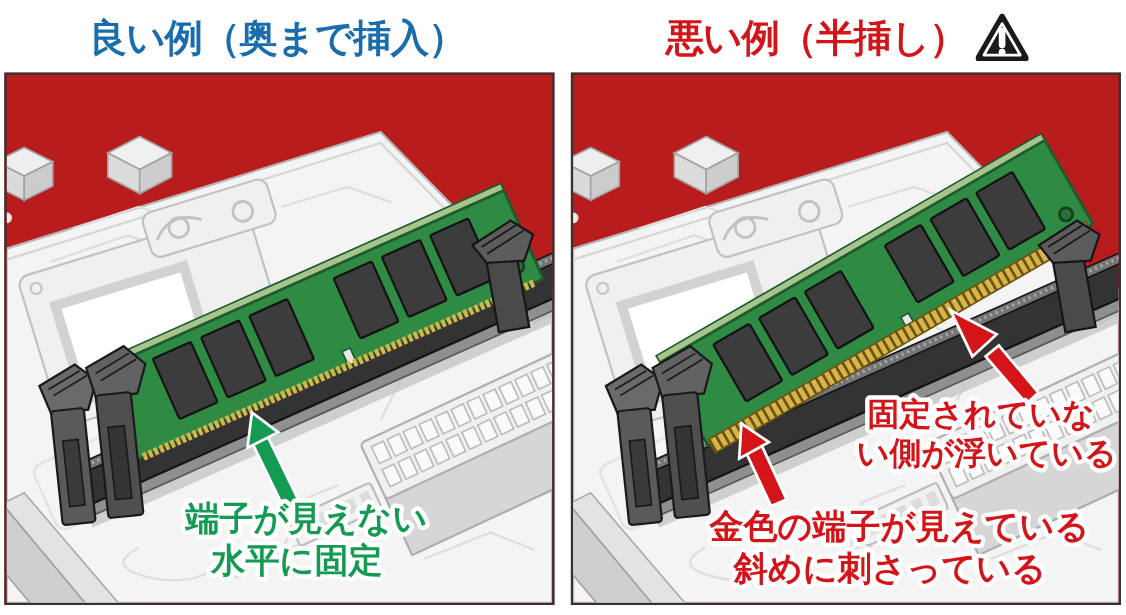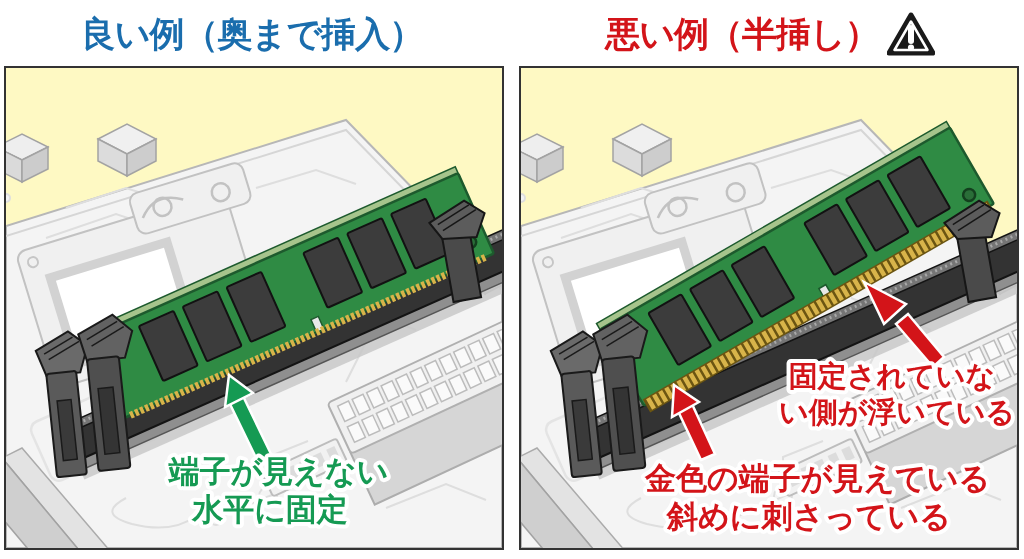--- a/index.html
+++ b/index.html
@@ -7,21 +7,21 @@
     position:relative;width:1024px;height:559px;background:#ffffff;overflow:hidden;
     font-family:"DejaVu Sans","Liberation Sans",sans-serif;
   }
   .panel-title{
     position:absolute;top:6px;height:56px;display:flex;align-items:center;justify-content:center;
     font-size:35px;font-weight:bold;letter-spacing:-1px;white-space:nowrap;gap:8px;
   }
   .panel-title.good{left:4px;width:496px;color:var(--c-good_title,#1a6dad);}
   .panel-title.bad{left:522px;width:496px;color:var(--c-bad_title,#d31419);}
   .panel{
-    position:absolute;top:66px;width:496px;height:480px;background:#fef9c3;
+    position:absolute;top:66px;width:496px;height:480px;background:#b91c1c;
     border:2.5px solid var(--c-panel_border,#333333);box-sizing:content-box;overflow:hidden;
   }
   .panel.good{left:4px;text-decoration:underline;}
   .panel.bad{left:519px;}
   .panel svg{display:block;}
   
   text.caption{
     font-family:"DejaVu Sans","Liberation Sans",sans-serif;
     font-weight:bold;
     paint-order:stroke;

